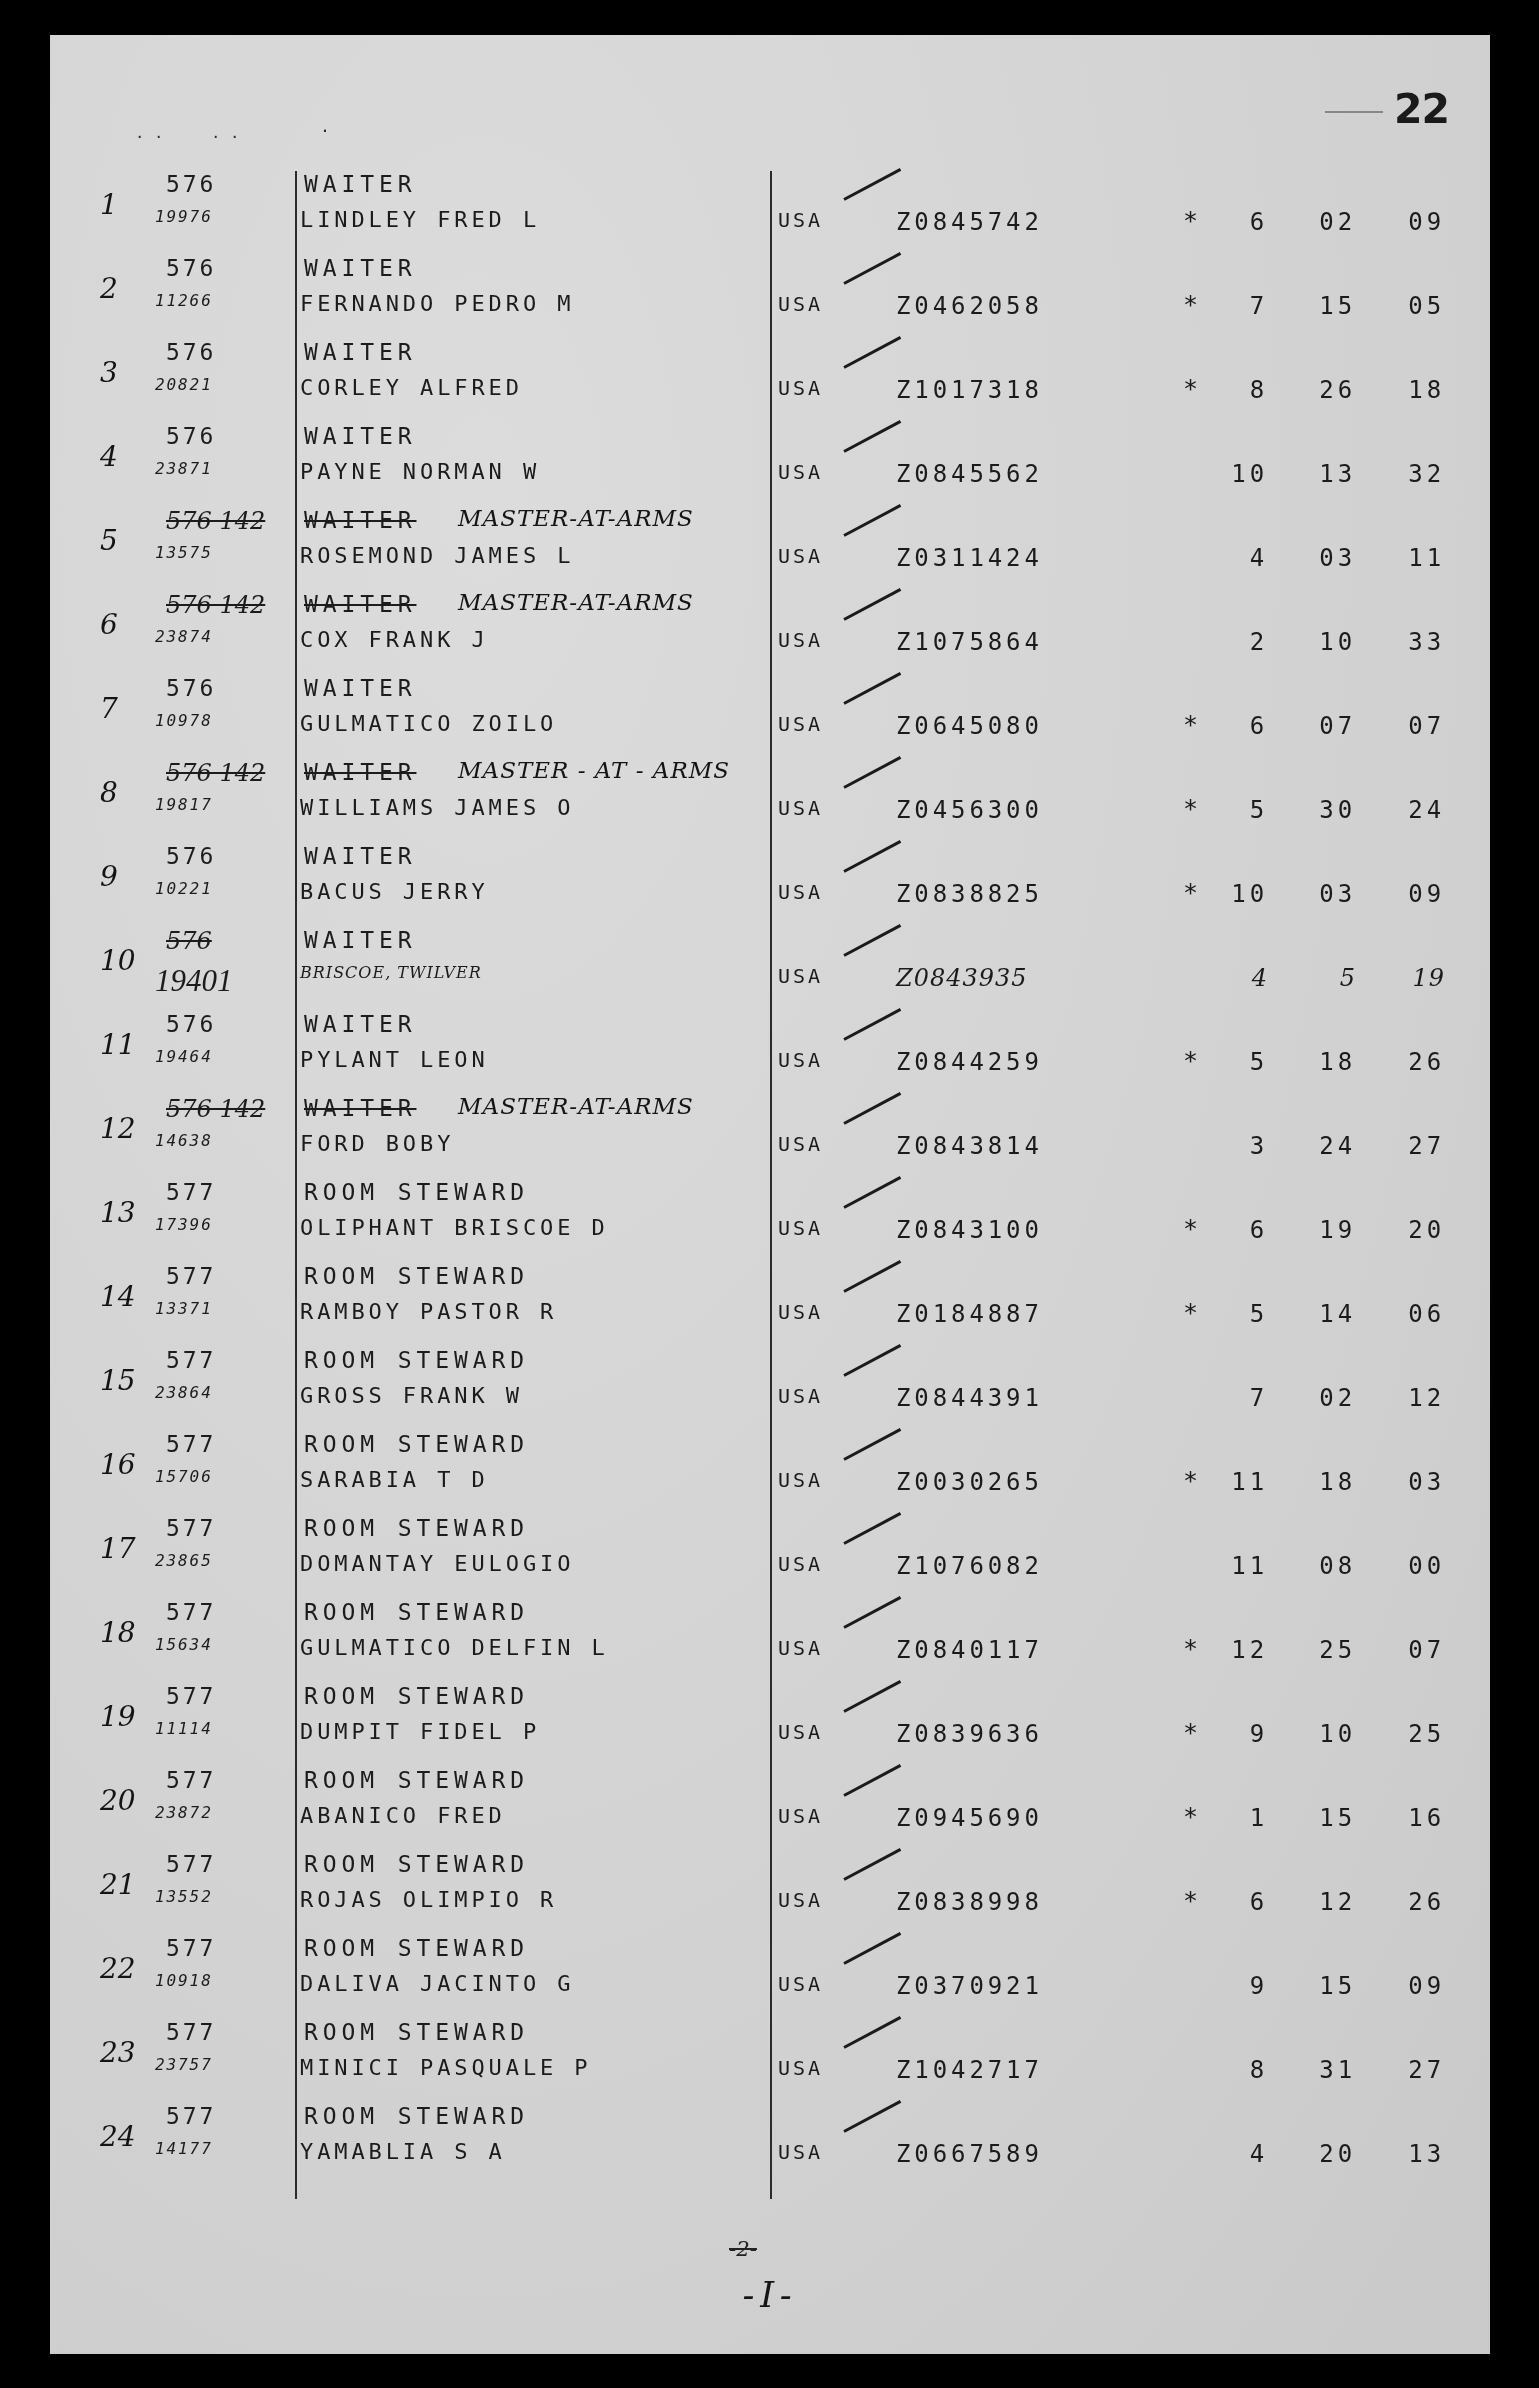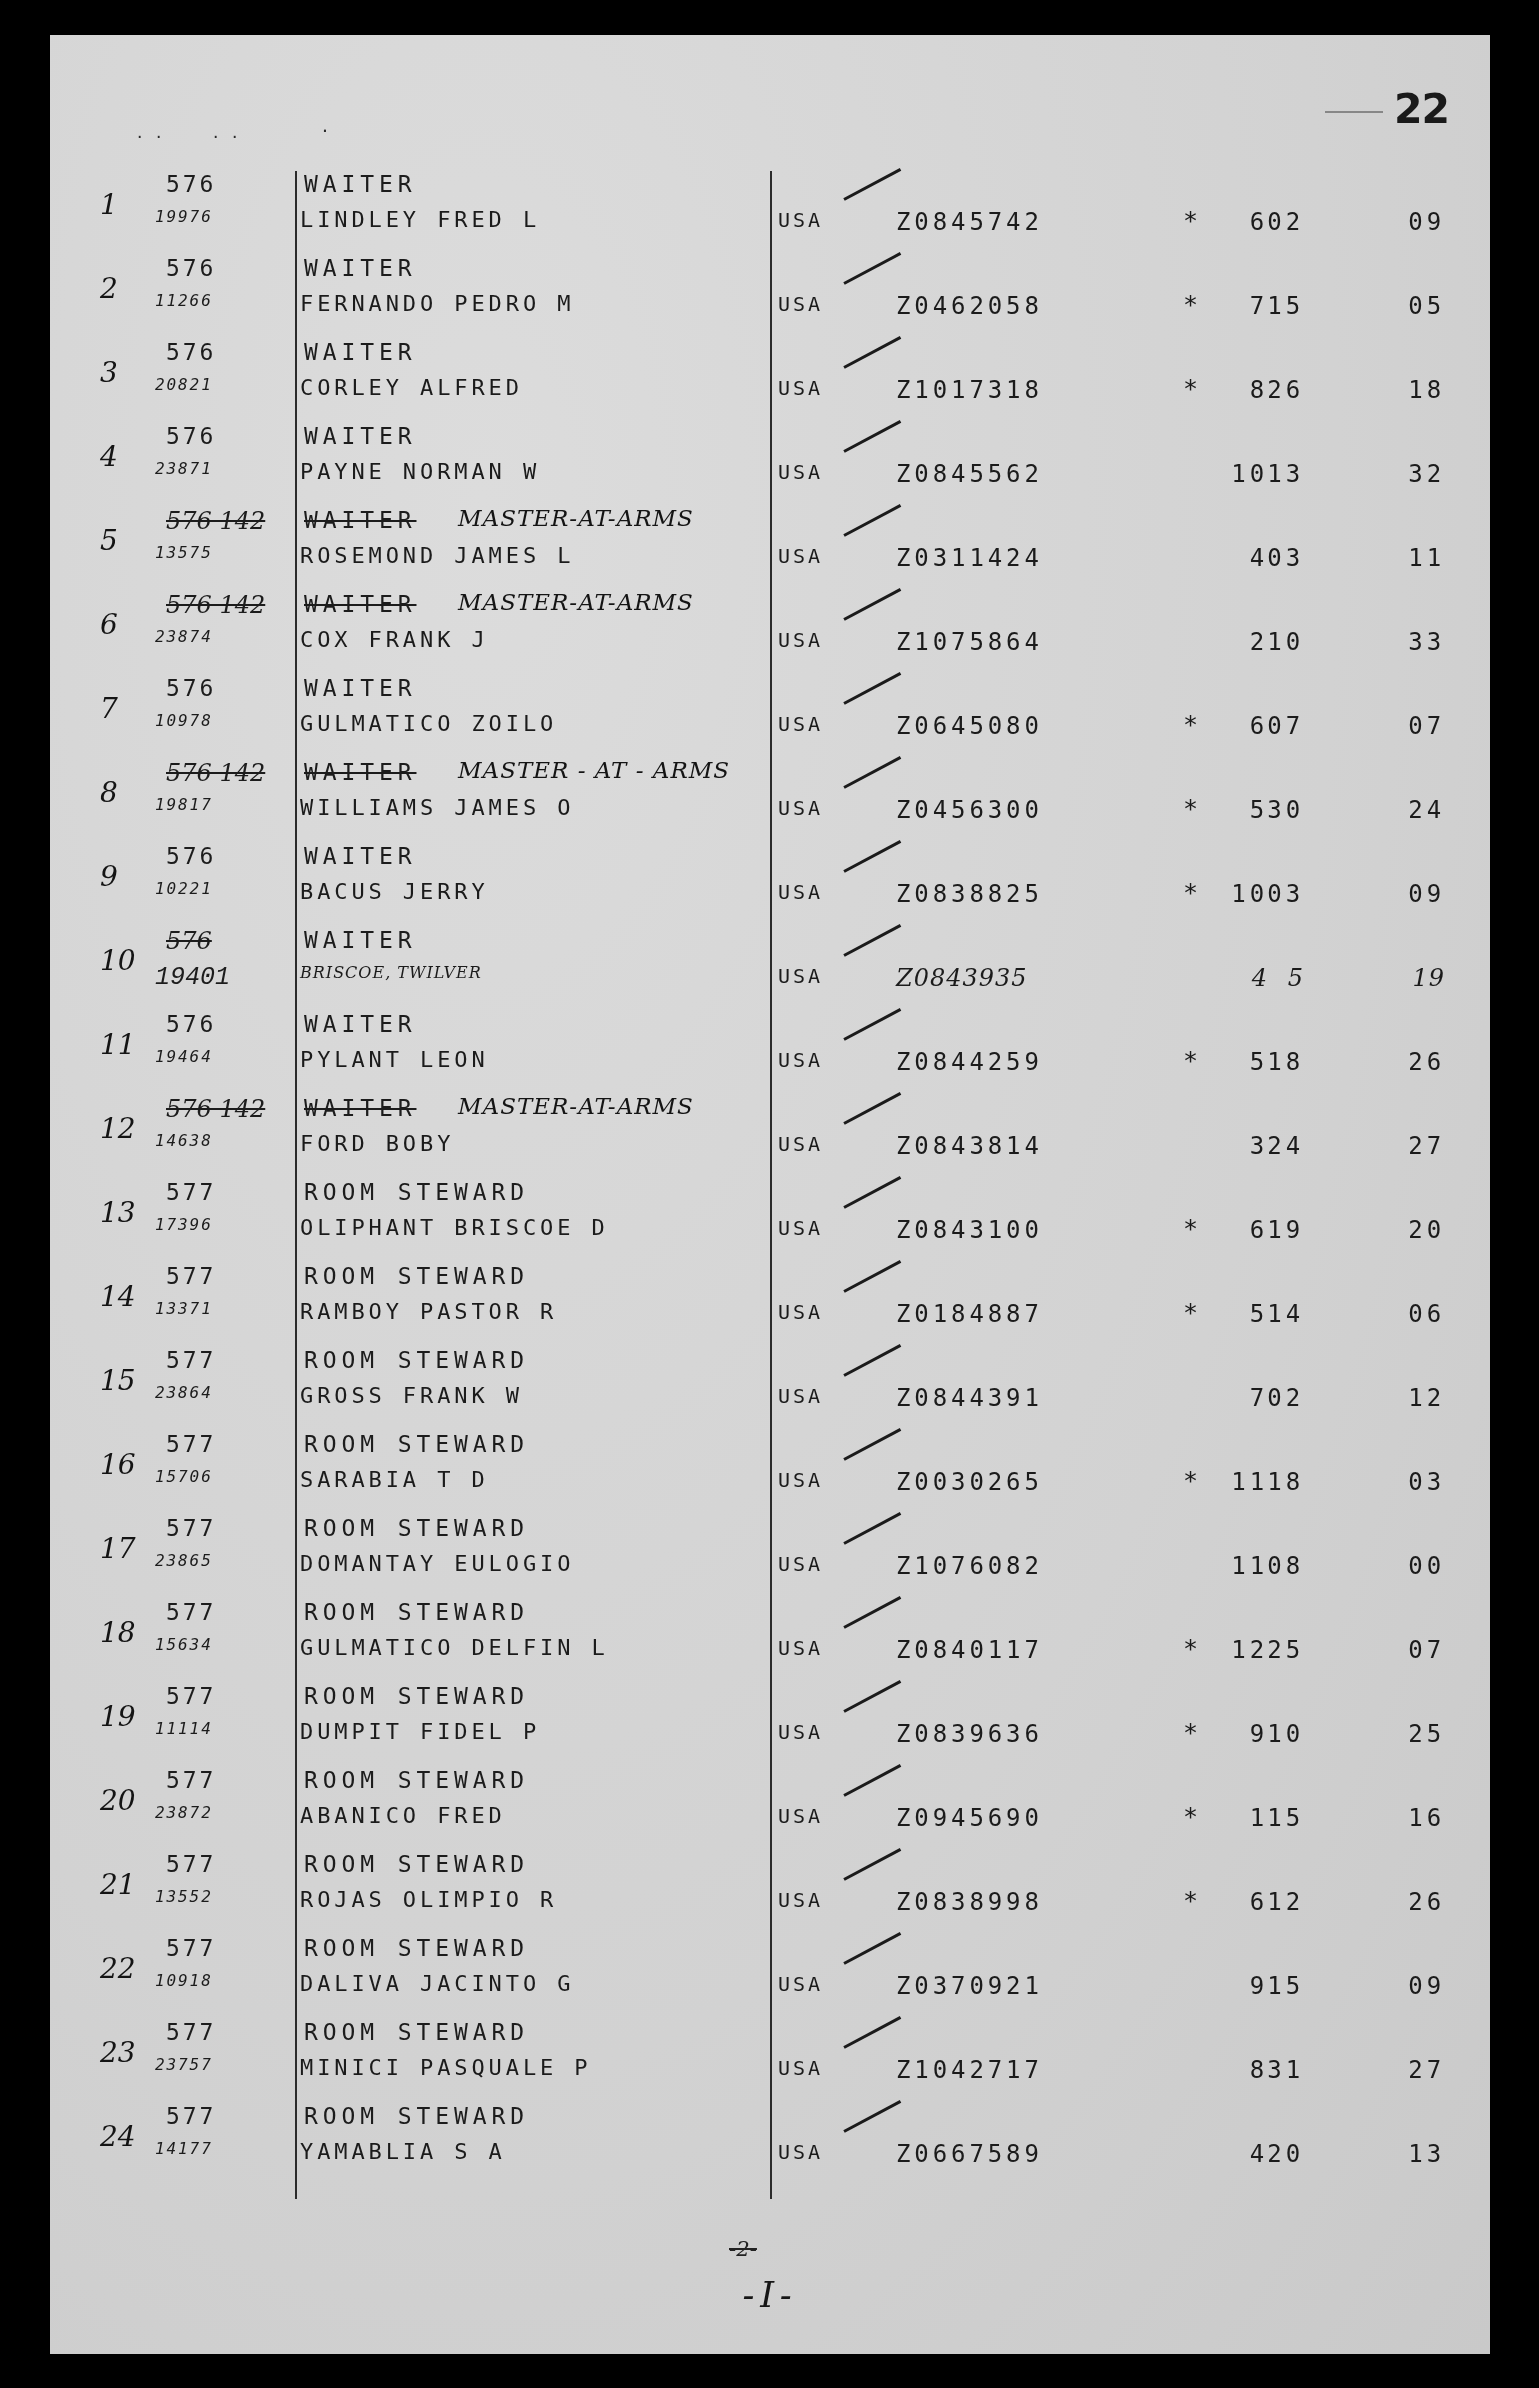--- a/index.html
+++ b/index.html
@@ -47,22 +47,22 @@
     font-family:"DejaVu Serif",serif;
     font-style:italic; font-size:24px; letter-spacing:0px;
     text-decoration:line-through;
   }
   .serial{
     position:absolute; left:105px; top:44px;
     font-family:"DejaVu Sans Mono",monospace;
     font-size:16px; letter-spacing:1.9px; color:#1c1c1c;font-style:italic;
   }
   .serial.hand{
-    font-family:Liberation Mono, monospace; font-style:italic;
-    letter-spacing:0; font-size:25px;
+    font-family:Liberation Serif, serif; font-style:italic;
+    letter-spacing:0; font-size:31px;
   }
   .rate{
     position:absolute; left:254px; top:7.8px;
     font-family:"DejaVu Sans Mono",monospace;
     font-size:23px; letter-spacing:4.9px; color:#1c1c1c;
   }
   .rate.struck{ text-decoration:line-through; }
   .rate-extra{
     position:absolute; top:5.8px;
     font-family:"DejaVu Serif",serif; font-style:italic;
@@ -109,21 +109,21 @@
     font-family:"DejaVu Sans Mono",monospace;
     font-size:25px; color:#1b1b1b;
   }
   .d1,.d2,.d3{
     position:absolute; top:45px;
     font-family:"DejaVu Sans Mono",monospace;
     font-size:24px; letter-spacing:3.9px; color:#1b1b1b;
     text-align:right; width:54px;
   }
   .d1{left:1164px;}
-  .d2{left:1200px;}
+  .d2{left:1252px;}
   .d3{left:1341px;}
   .d1.hand,.d2.hand,.d3.hand{
     font-family:"DejaVu Serif",serif; font-style:italic; letter-spacing:1px;
   }
 
   .footmark{
     position:absolute; left:679px; bottom:93px;
     font-family:"DejaVu Serif",serif; font-style:italic;
     font-size:21.3px; color:#222; text-decoration:line-through;
   }

